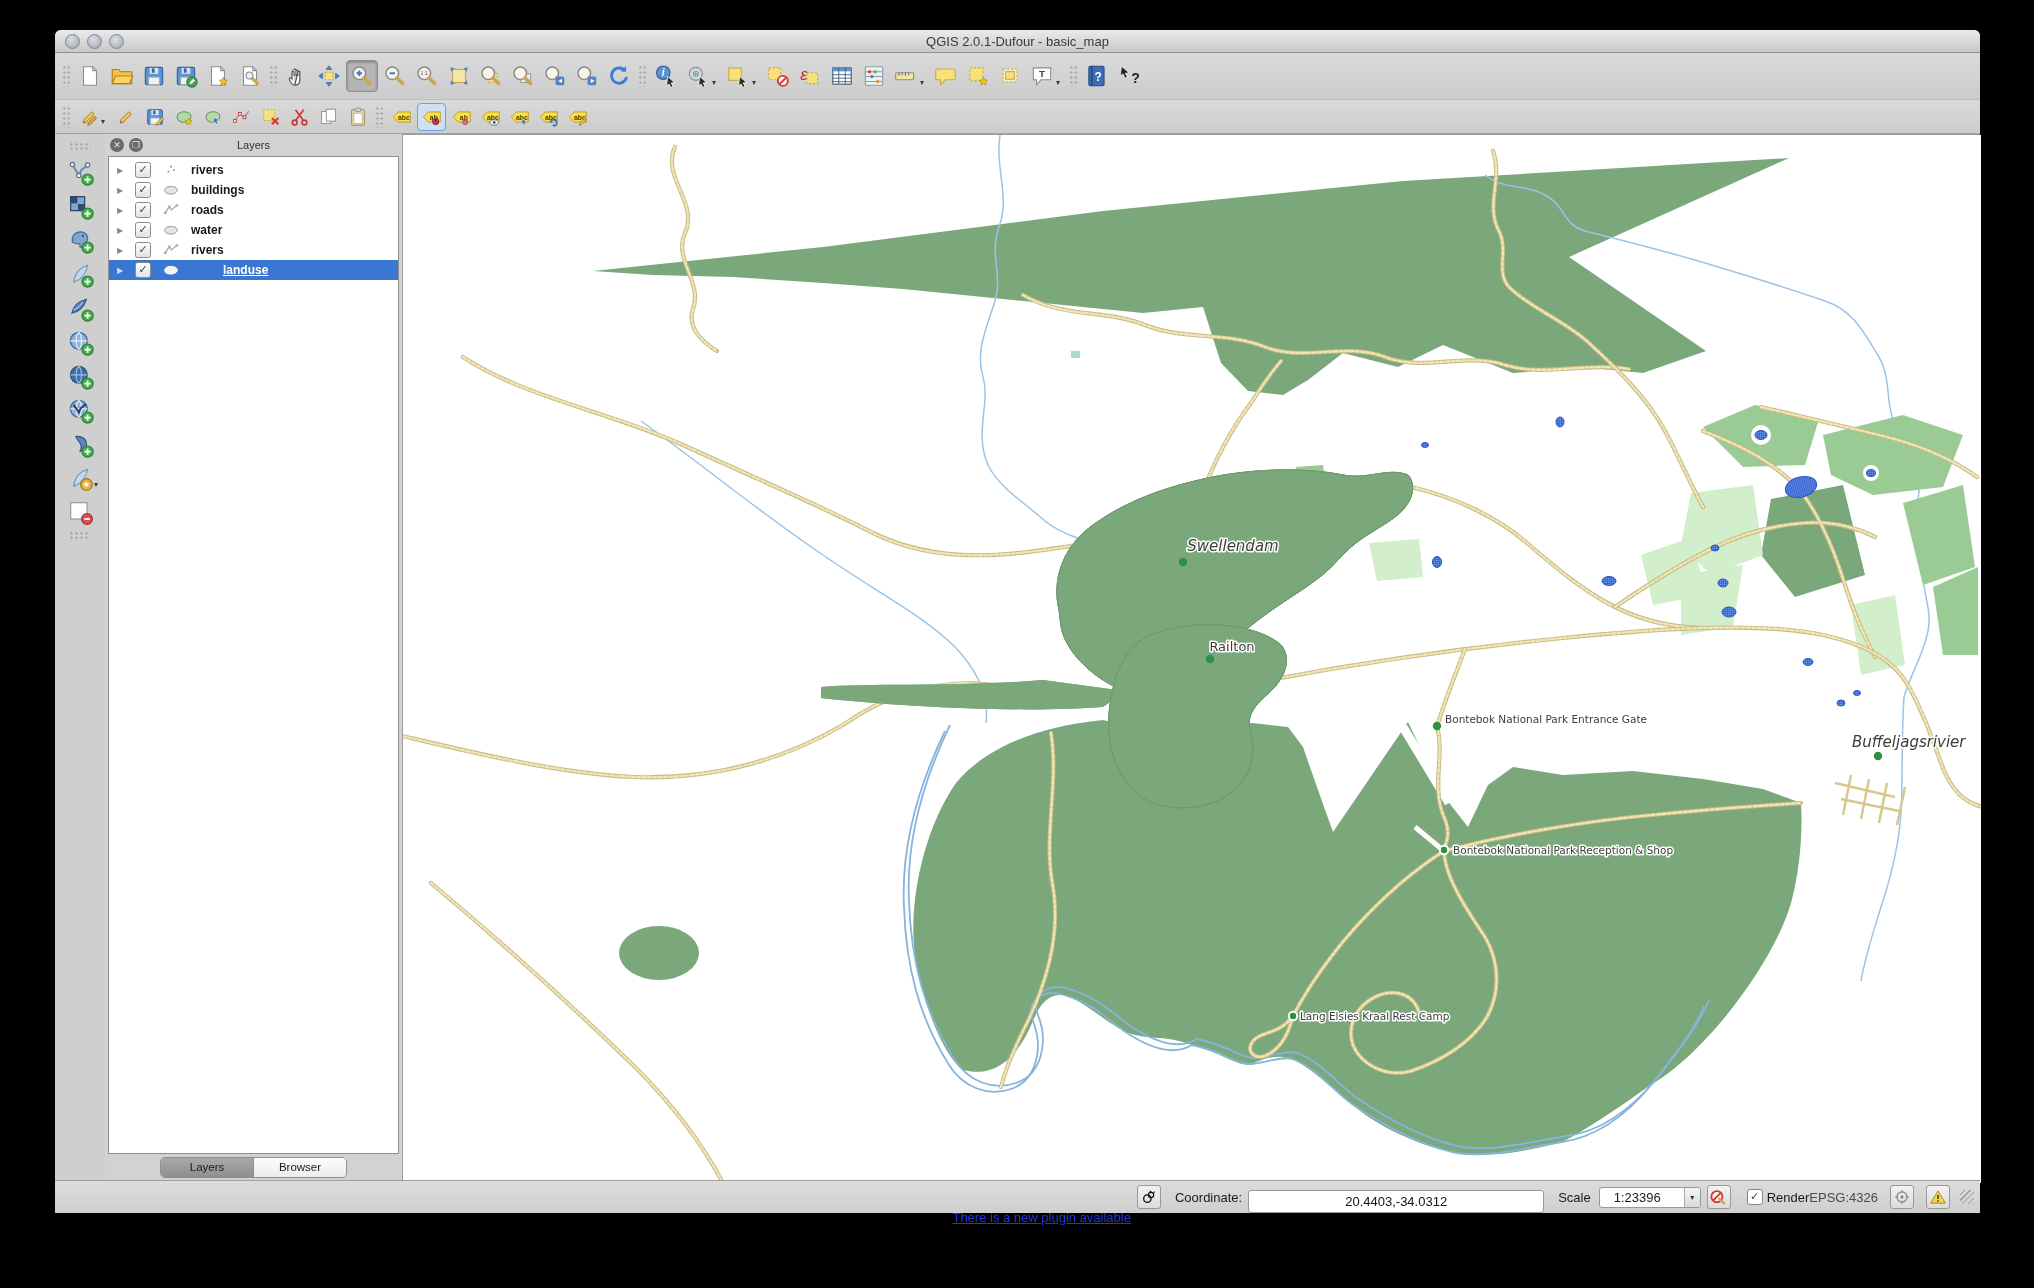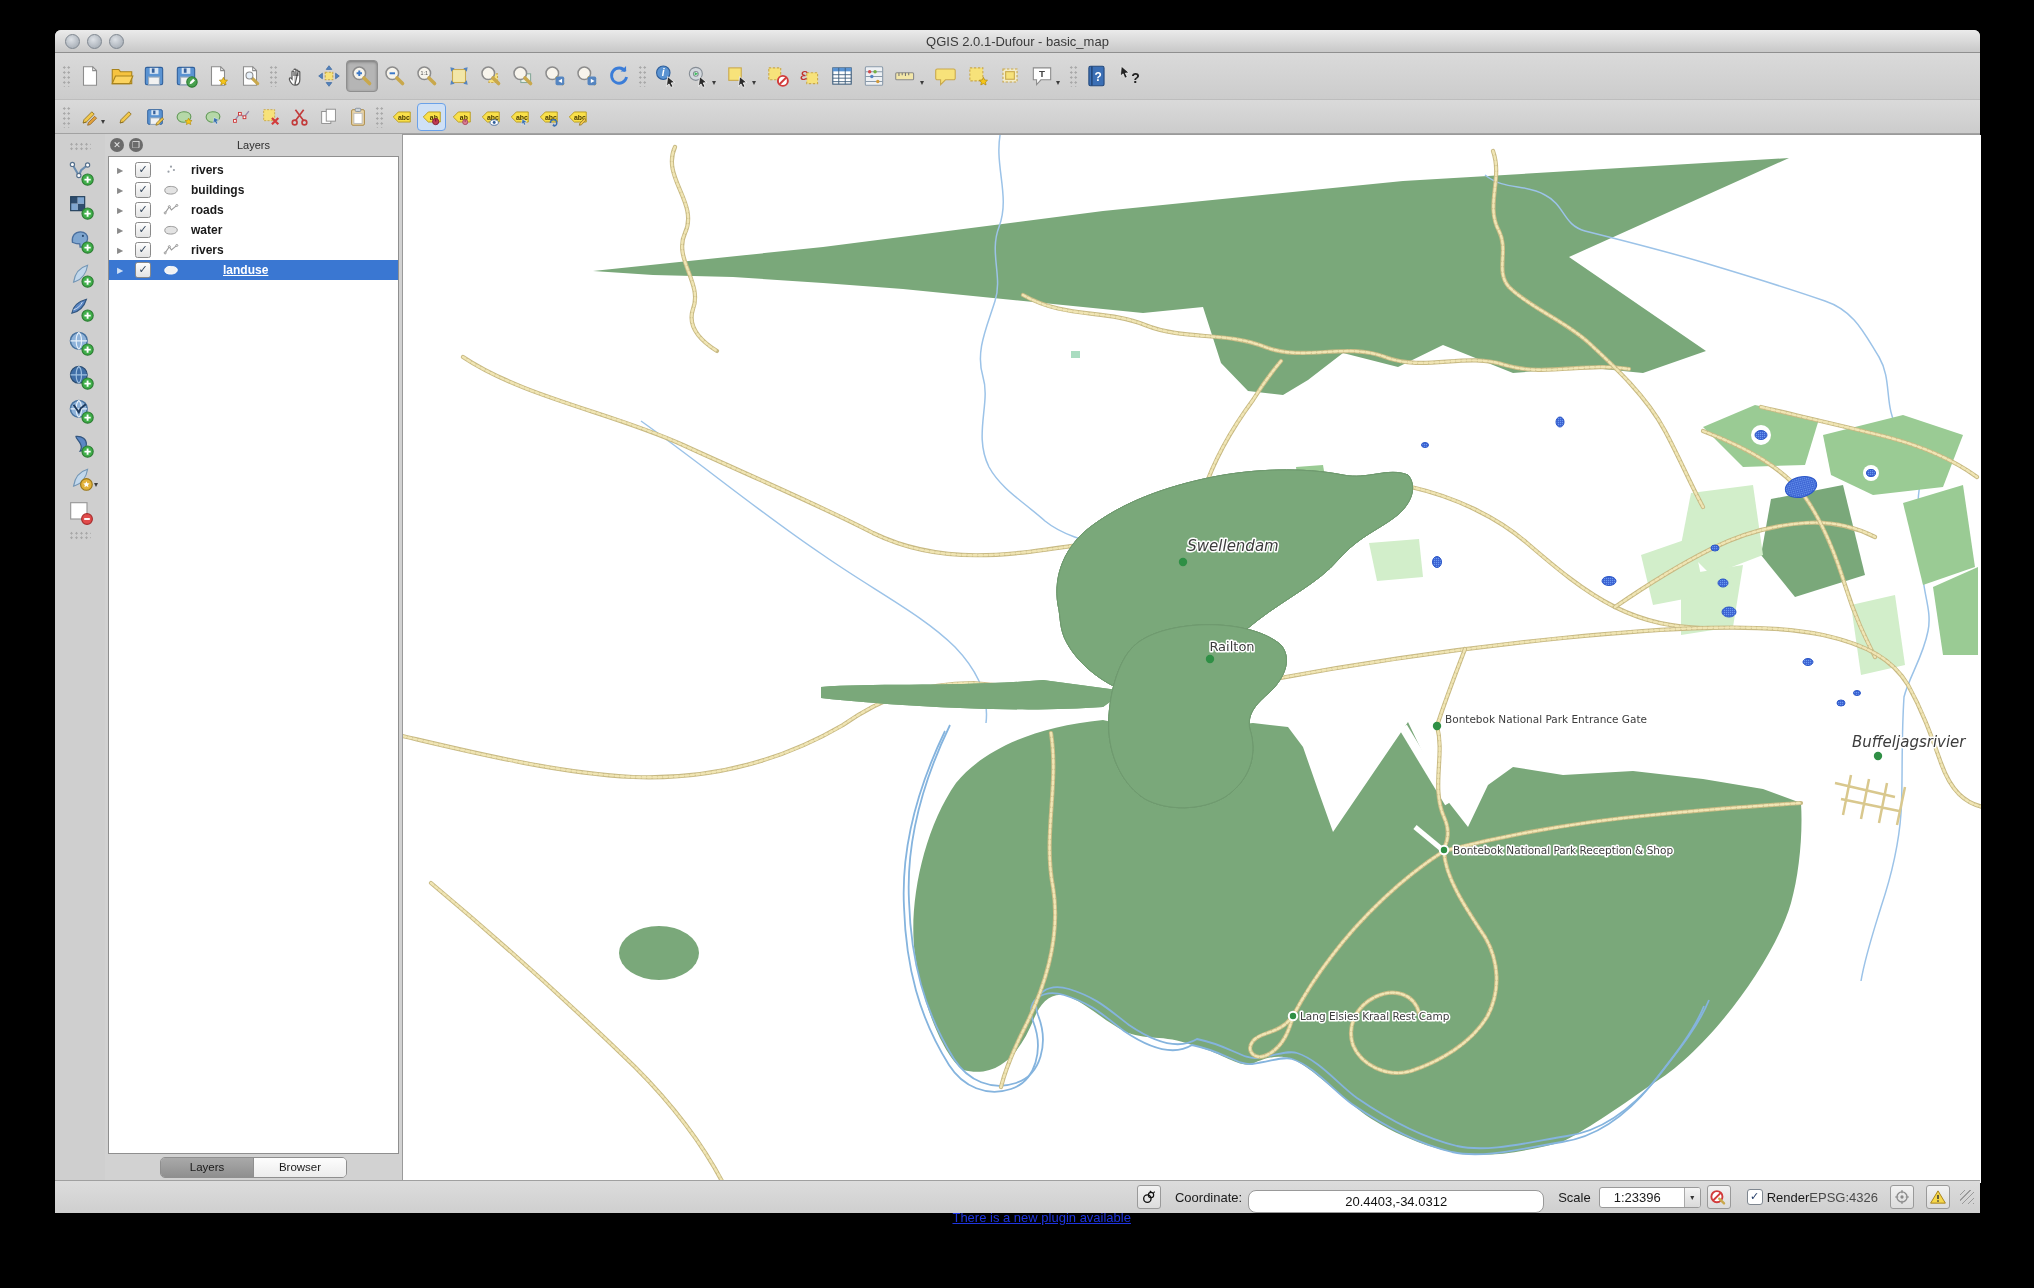--- a/index.html
+++ b/index.html
@@ -55,21 +55,21 @@
   .seg-tab.active{background:linear-gradient(#a9a9a9,#8f8f8f);}
   .seg-tab+.seg-tab{border-left:1px solid #8f8f8f;}
   
   #map-wrap{flex:1;border-left:1px solid #9a9a9a;border-top:1px solid #9a9a9a;background:#fff;min-width:0;}
   
   #statusbar{height:32px;background:linear-gradient(#dcdcdc,#cfcfcf);border-top:1px solid #a0a0a0;
     display:flex;align-items:center;font-size:13px;color:#1a1a1a;padding:0 6px;}
   #plugin-link{color:#1f35e0;text-decoration:underline;margin-left:auto;margin-top:41px;}
   .sb-iconbtn{width:22px;height:22px;border:1px solid #9a9a9a;border-radius:3px;margin:0 6px;
     background:linear-gradient(#f2f2f2,#dcdcdc);display:flex;align-items:center;justify-content:center;}
-  #coordinate-input{width:290px;height:19px;border:1px solid #999;border-radius:8px;text-align:center;
+  #coordinate-input{width:290px;height:19px;border:1px solid #999;border-radius:3px;text-align:center;
     font-size:13px;font-family:inherit;color:#111;background:#fff;margin:8px 14px 0 6px;}
   #scale-combo{display:flex;align-items:center;border:1px solid #999;border-radius:3px;background:#fff;
     height:19px;margin-left:8px;overflow:hidden;}
   #scale-value{width:70px;padding-left:14px;font-size:13px;}
   #scale-dd{width:15px;height:19px;background:linear-gradient(#f4f4f4,#dadada);border-left:1px solid #aaa;
     font-size:8px;display:flex;align-items:center;justify-content:center;color:#333;}
   #render-check{width:14px;height:14px;border:1px solid #7f8790;border-radius:3px;background:#fff;
     font-size:11px;line-height:13px;text-align:center;color:#223a66;margin:0 4px 0 10px;}
   #render-label{}
   #epsg-label{color:#4a4a4a;margin-right:6px;}

